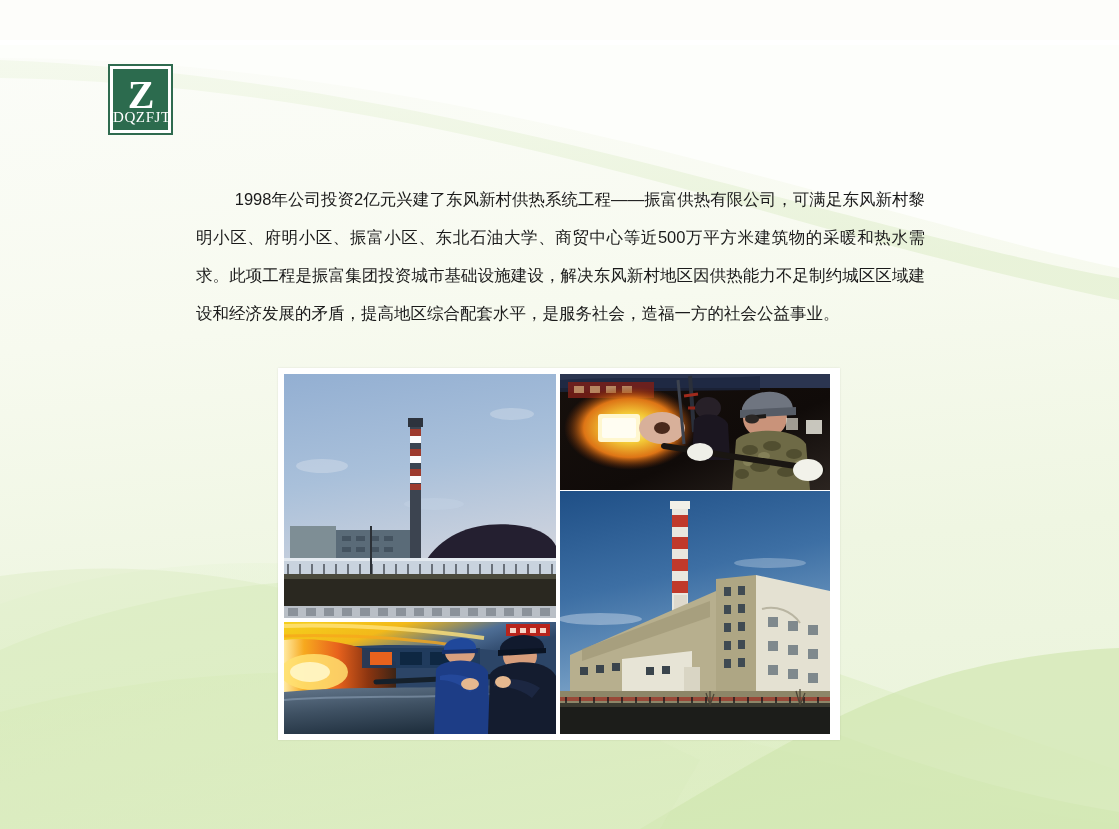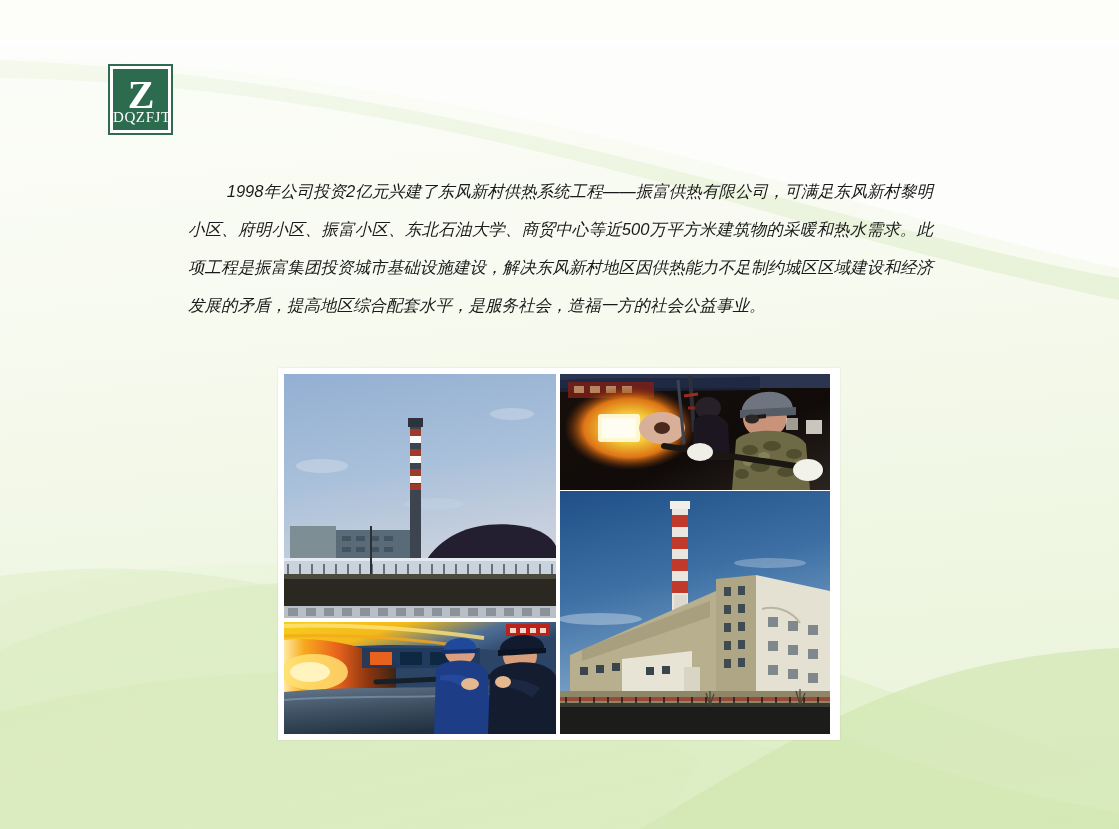--- a/index.html
+++ b/index.html
@@ -67,21 +67,21 @@
     margin-top:5px;white-space:nowrap;font-weight:bold;
   }
 
   
   .body-copy{
     position:absolute;left:188px;top:172px;width:745px;
     font-size:16.5px;line-height:38px;color:#1a1a1a;
     text-align:justify;text-justify:inter-ideograph;
     font-family:"Liberation Sans","DejaVu Sans",sans-serif;
   }
-  .body-copy p{margin:0;text-indent:2.35em;font-style:italic;}
+  .body-copy p{margin:8px;text-indent:2.35em;}
 
   
   .collage{
     position:absolute;left:278px;top:368px;
     width:562px;height:372px;
     background:#ffffff;
     padding:6px;
     box-sizing:border-box;
     display:grid;
     grid-template-columns:276px 270px;

